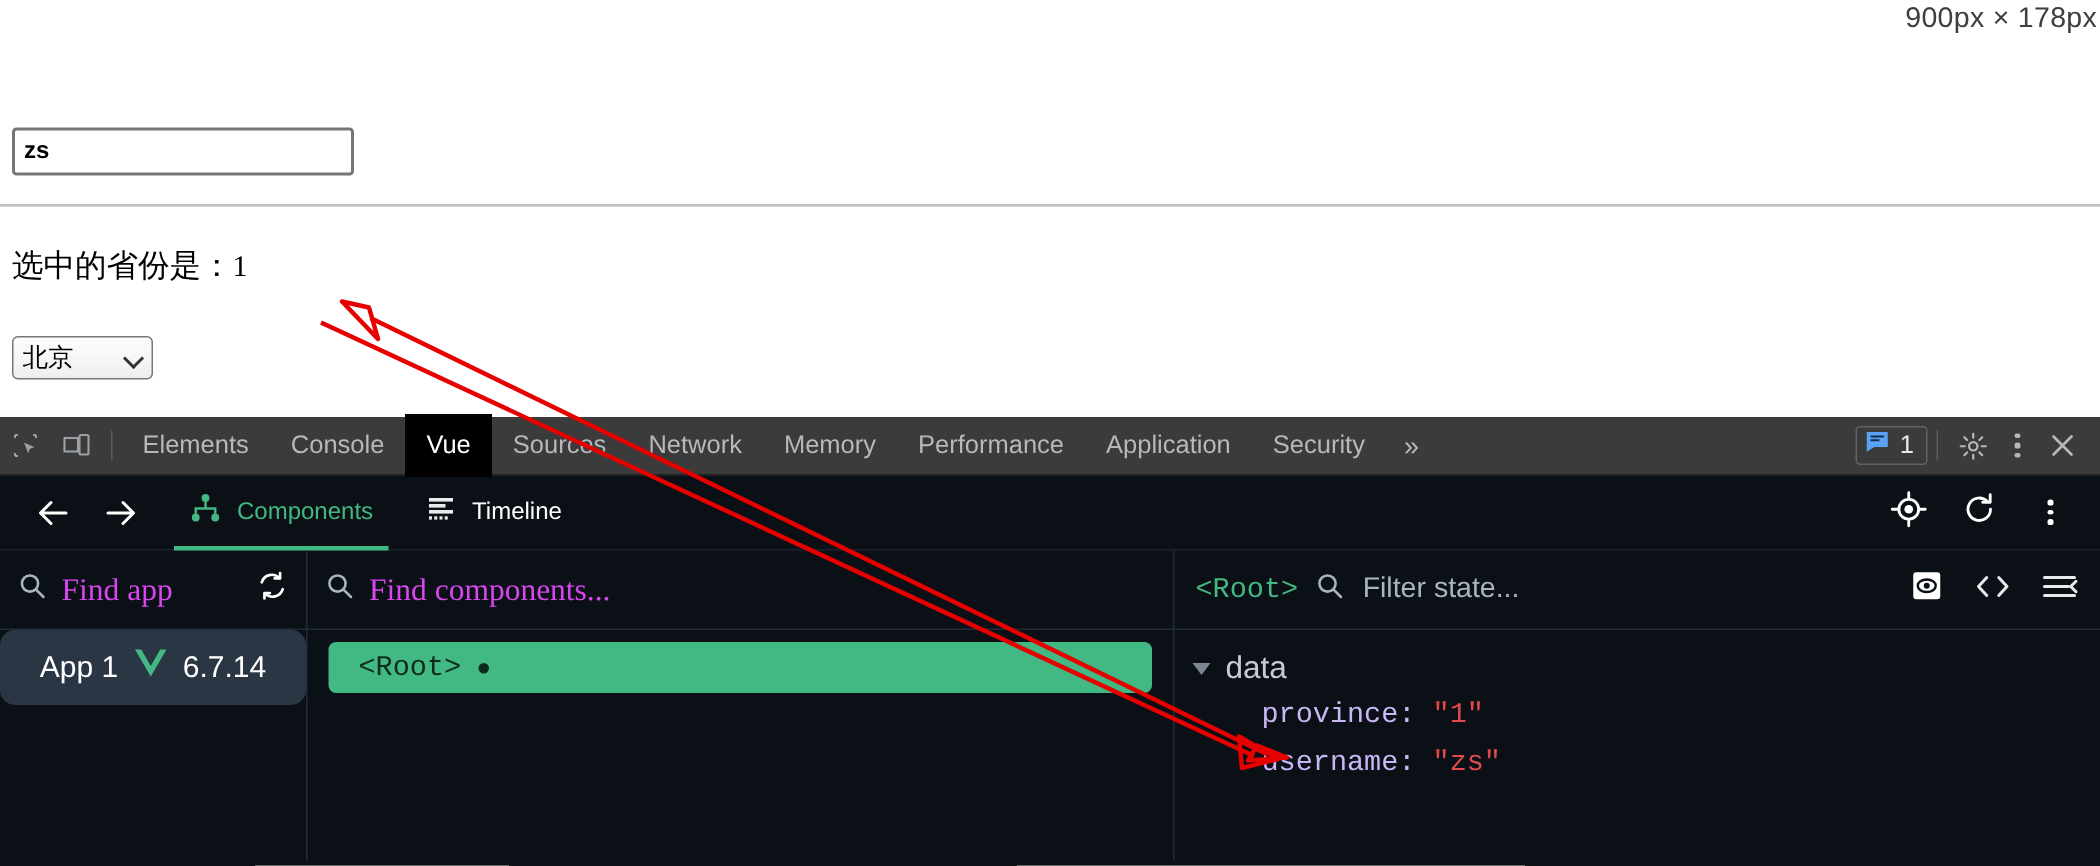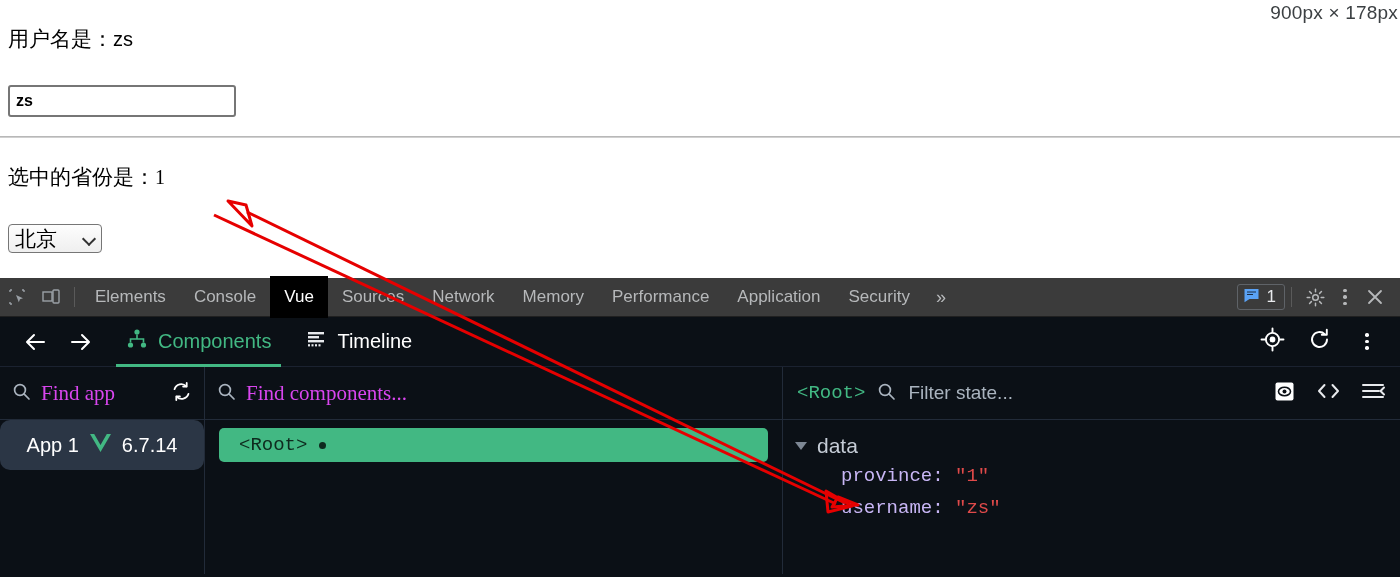--- a/index.html
+++ b/index.html
@@ -76,21 +76,21 @@
     left: 8px;
     top: 224px;
     width: 94px;
     height: 29px;
     border: 1px solid #767676;
     border-radius: 4px;
     background: linear-gradient(#fdfdfd, #efefef);
     display: flex;
     align-items: center;
     padding: 0 6px;
-    font-size: 21px;
+    font-size: 17px;
     color: #000;
     justify-content: space-between;
   }
   .select-box .chev {
     width: 12px; height: 12px;
     position: relative;
     flex: none;
     margin-left: 4px;
   }
   .select-box .chev::after {
@@ -191,21 +191,21 @@
     font-size: 26px;
     flex: none;
   }
   .vue-tab {
     display: flex;
     align-items: center;
     gap: 10px;
     height: 50px;
     padding: 0 10px;
     margin-left: 14px;
-    font-size: 20px;
+    font-size: 16px;
     color: #ffffff;
     position: relative;
     flex: none;
   }
   .vue-tab.active { color: #42b883; }
   .vue-tab.active::after {
     content: "";
     position: absolute;
     left: 0; right: 0; bottom: 0;
     height: 3px;
@@ -338,23 +338,20 @@
     pointer-events: none;
   }
 </style>
 </head>
 <body>
 
 <div id="page-area">
 
   <div class="dim-label">900px × 178px</div>
 
-  <div class="page-line" id="line-username">
-    <span>用户名是：</span><span class="val">zs</span>
-  </div>
 
   <input class="text-input" type="text" value="zs" style="">
 
   <div class="hr-div"></div>
 
   <div class="page-line" id="line-province">
     <span>选中的省份是：</span><span class="val">1</span>
   </div>
 
   <div class="select-box">

